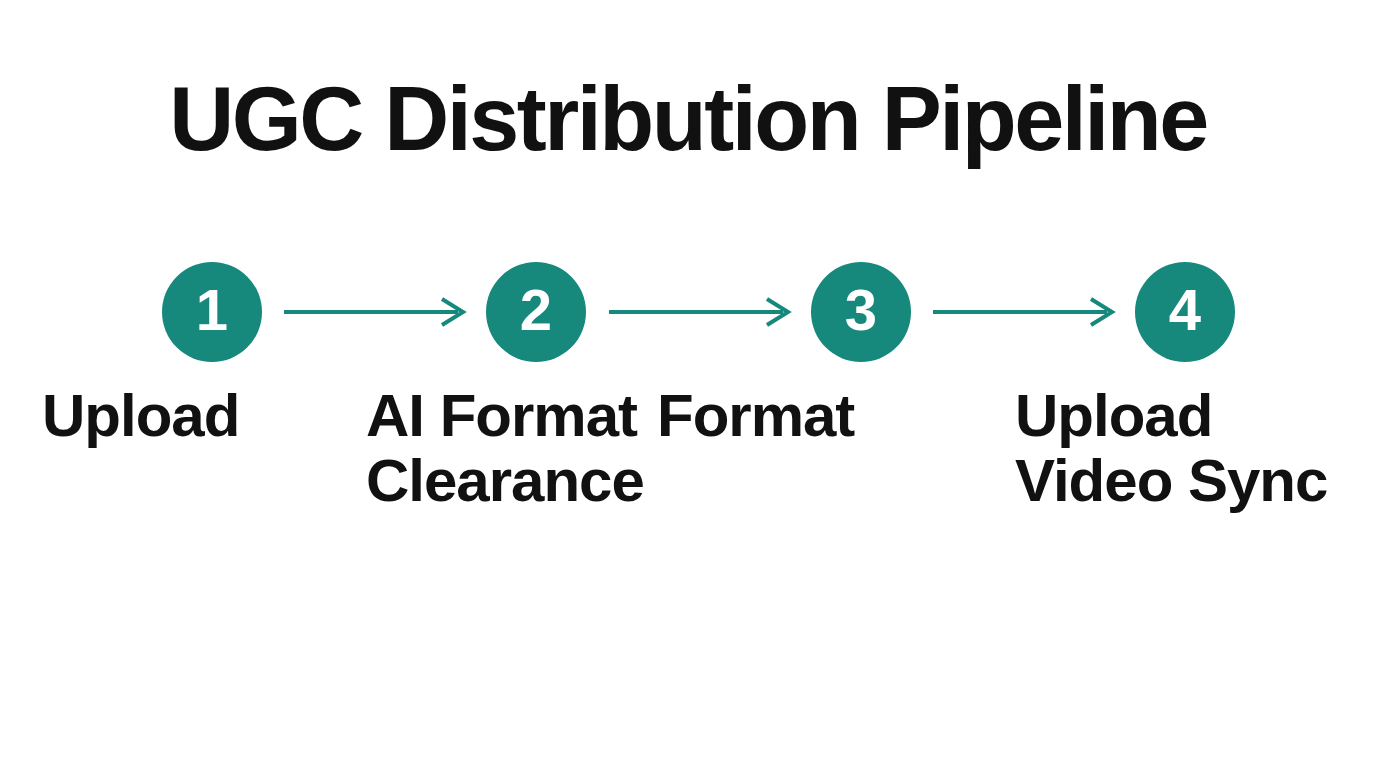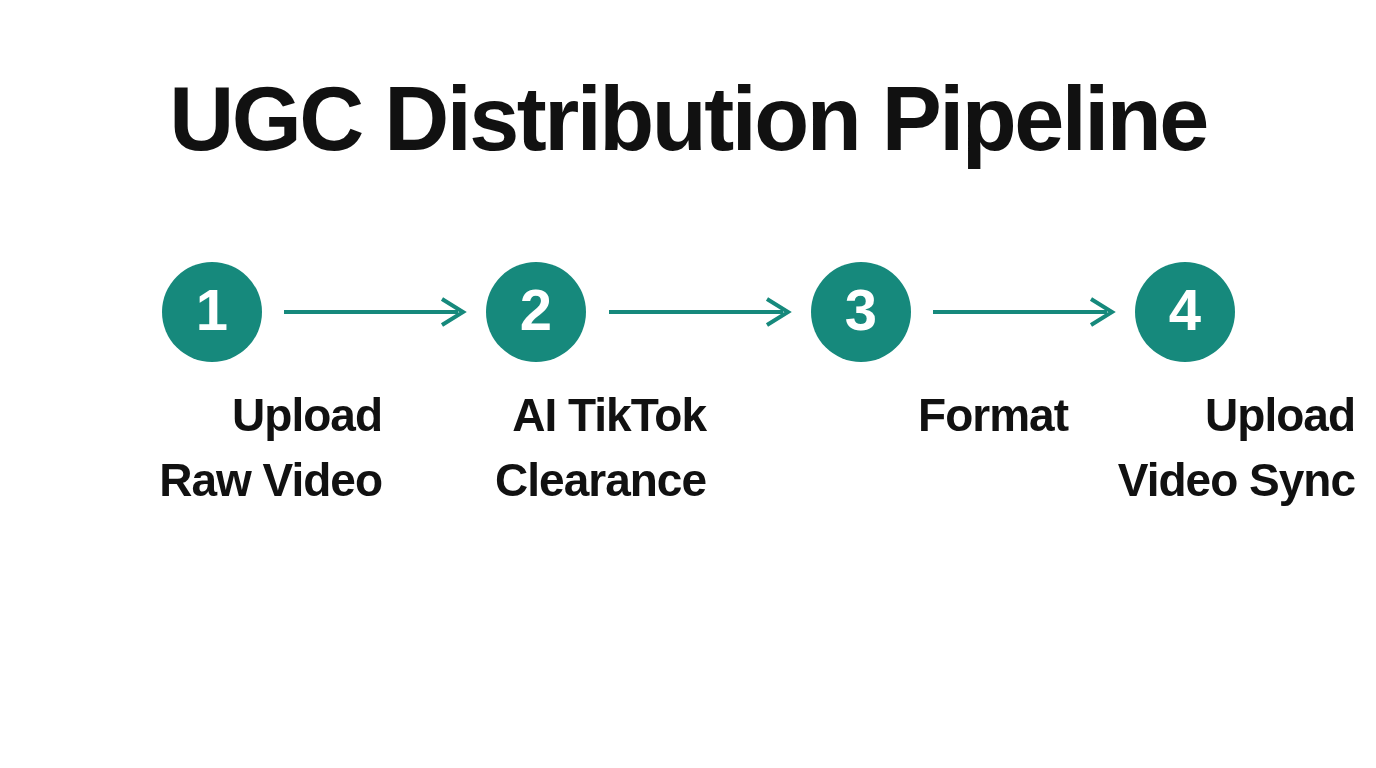--- a/index.html
+++ b/index.html
@@ -60,31 +60,31 @@
     width: 186px;
     height: 36px;
   }
   .arrow-1 { left: 282px; }
   .arrow-2 { left: 607px; }
   .arrow-3 { left: 931px; }
   .step-label {
     position: absolute;
     top: 383px;
     width: 340px;
-    text-align: right;
+    text-align: left;
     color: var(--ink);
-    font-size: 46px;
+    font-size: 60px;
     font-weight: 700;
     letter-spacing: -1px;
     line-height: 65px;
     white-space: nowrap;
   }
   .label-1 { left: 42px; }
   .label-2 { left: 366px; }
-  .label-3 { left: 728px; }
+  .label-3 { left: 657px; }
   .label-4 { left: 1015px; }
 </style>
 </head>
 <body>
 
 <div class="canvas">
 
   <div class="title">UGC Distribution Pipeline</div>
 
   <div class="step-circle circle-1">
@@ -108,24 +108,23 @@
     <line x1="2" y1="18" x2="176" y2="18" stroke="#16897c" stroke-width="4"></line>
     <polyline points="160,5 181,18 160,31" fill="none" stroke="#16897c" stroke-width="4"></polyline>
   </svg>
   <svg class="arrow arrow-3" viewBox="0 0 186 36" aria-hidden="true">
     <line x1="2" y1="18" x2="176" y2="18" stroke="#16897c" stroke-width="4"></line>
     <polyline points="160,5 181,18 160,31" fill="none" stroke="#16897c" stroke-width="4"></polyline>
   </svg>
 
   <div class="step-label label-1">
     <div>Upload</div>
-    <div>Raw Video</div>
   </div>
   <div class="step-label label-2">
-    <div>AI TikTok</div>
+    <div>AI Format</div>
     <div>Clearance</div>
   </div>
   <div class="step-label label-3">
     <div>Format</div>
   </div>
   <div class="step-label label-4">
     <div>Upload</div>
     <div>Video Sync</div>
   </div>
 

